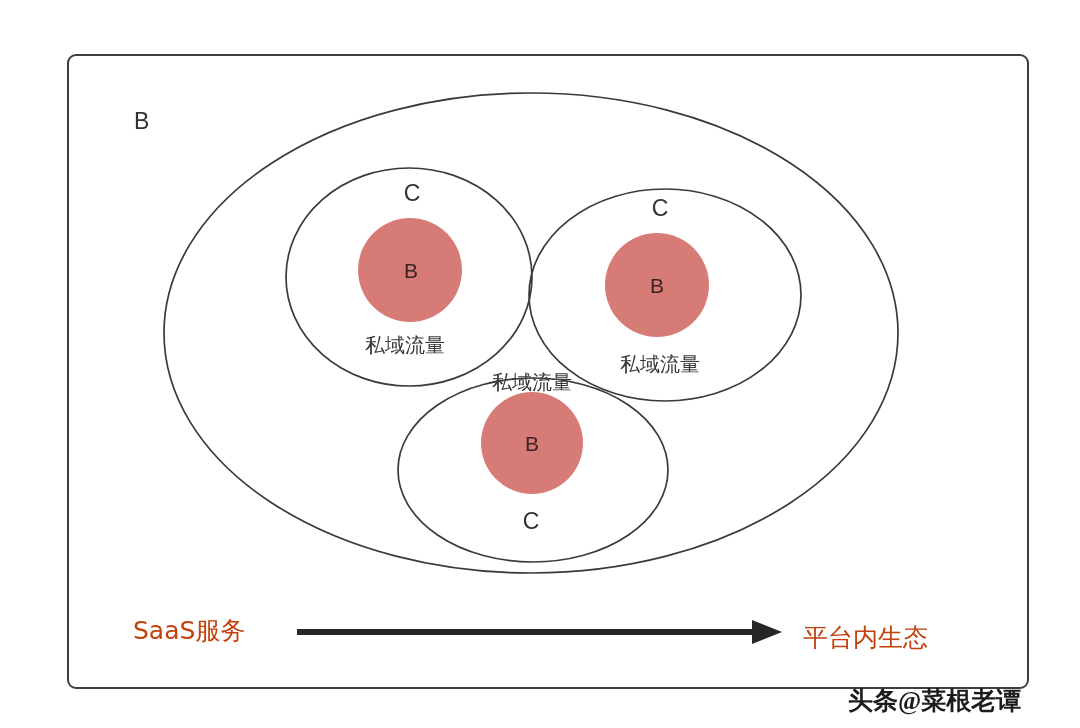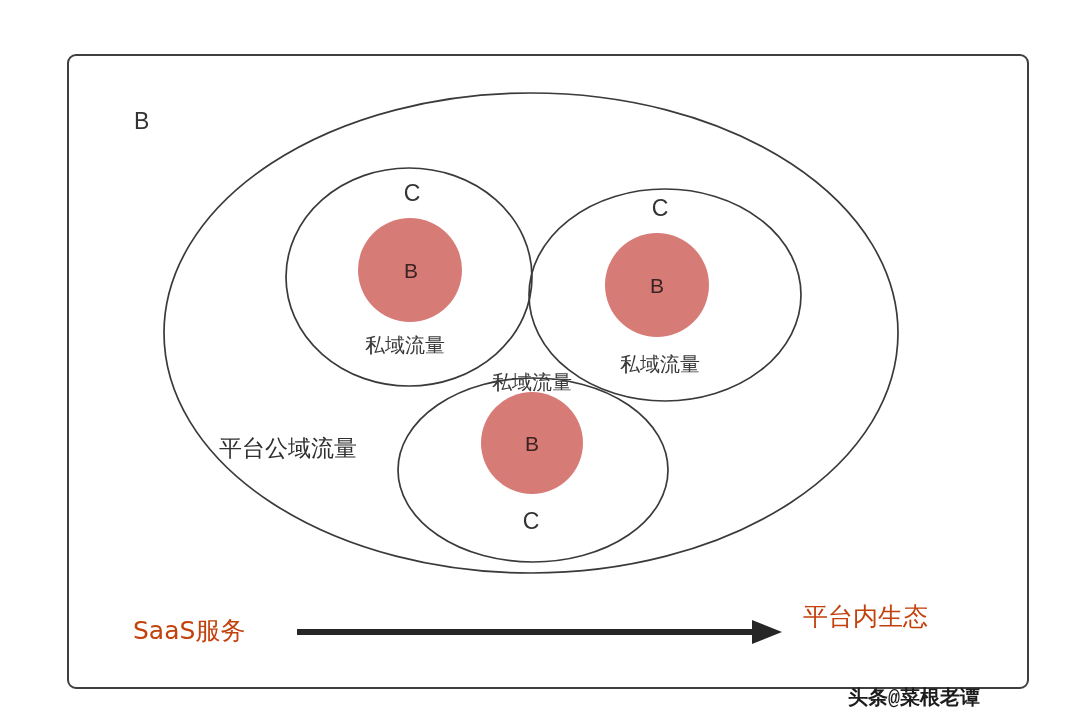--- a/index.html
+++ b/index.html
@@ -57,22 +57,22 @@
     color: #2f2f2f;
   }
   .lbl-flow {
     font-family: "DejaVu Sans", "Liberation Sans", sans-serif;
     font-size: 25px;
     font-weight: 400;
     color: #c2410c;
   }
   .watermark {
     position: absolute;
-    font-family: Liberation Mono, monospace;
-    font-size: 20px;
+    font-family: Liberation Serif, serif;
+    font-size: 25px;
     font-weight: 700;
     color: #1c1c1c;
     white-space: nowrap;
     user-select: none;
   }
   .center-x {
     transform: translateX(-50%);
   }
 </style>
 </head>
@@ -97,32 +97,31 @@
     <circle cx="532" cy="443" r="51" fill="#d77b77"></circle>
 
     <g>
       <line x1="297" y1="632" x2="752" y2="632" stroke="#262626" stroke-width="6"></line>
       <polygon points="752,620 782,632 752,644" fill="#262626"></polygon>
     </g>
   </svg>
 
   <div class="lbl lbl-latin" style="left:134px; top:110px;">B</div>
 
-  <div class="lbl lbl-cjk-big center-x" style="left:288px; top:437px;">平台公域流量</div>
 
   <div class="lbl lbl-latin center-x" style="left:412px; top:182px;">C</div>
   <div class="lbl lbl-latin-on-fill center-x" style="left:411px; top:260px;">B</div>
   <div class="lbl lbl-cjk center-x" style="left:405px; top:335px;">私域流量</div>
 
   <div class="lbl lbl-latin center-x" style="left:660px; top:197px;">C</div>
   <div class="lbl lbl-latin-on-fill center-x" style="left:657px; top:275px;">B</div>
   <div class="lbl lbl-cjk center-x" style="left:660px; top:354px;">私域流量</div>
 
   <div class="lbl lbl-latin center-x" style="left:531px; top:510px;">C</div>
   <div class="lbl lbl-latin-on-fill center-x" style="left:532px; top:433px;">B</div>
   <div class="lbl lbl-cjk center-x" style="left:532px; top:372px;">私域流量</div>
 
   <div class="lbl lbl-flow" style="left:133px; top:618px;">SaaS服务</div>
-  <div class="lbl lbl-flow" style="left:803px; top:604px;">平台内生态</div>
+  <div class="lbl lbl-flow" style="left:803px; top:625px;">平台内生态</div>
 
   <div class="watermark" style="left:848px; top:684px;">头条@菜根老谭</div>
 
 </div>
 
 </body></html>

